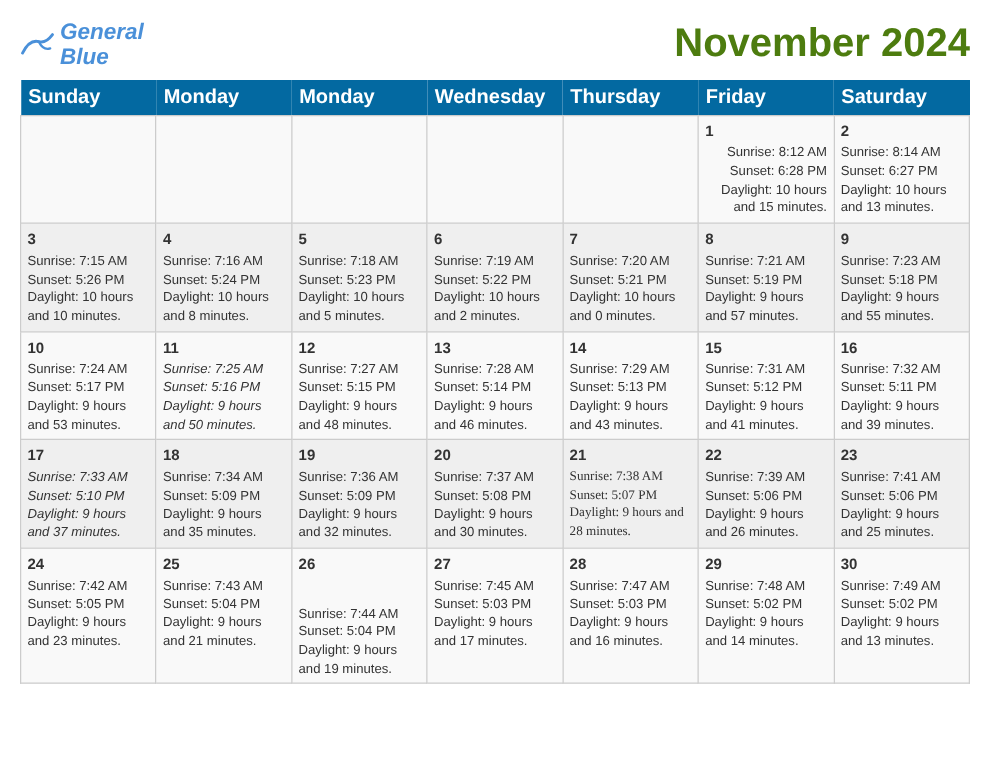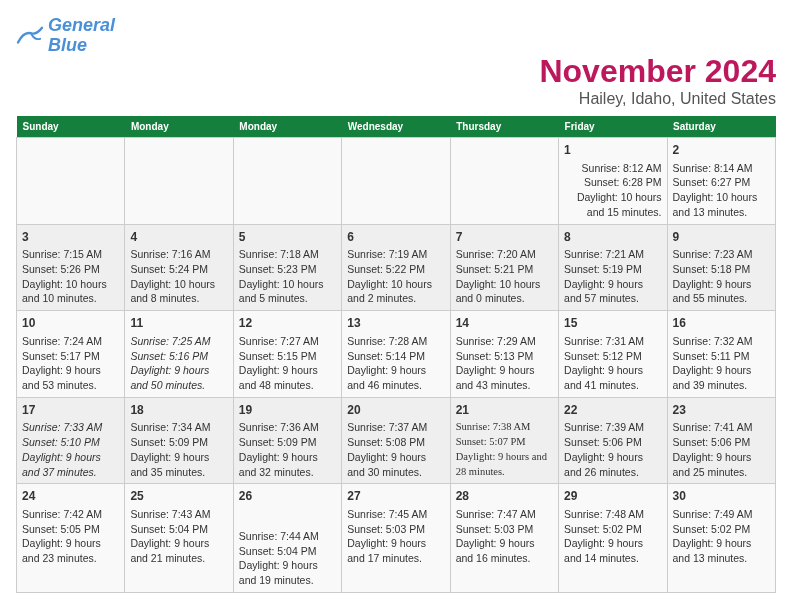--- a/index.html
+++ b/index.html
@@ -30,39 +30,38 @@
     }
     .logo-text span { color: #4a90d9; }
     .logo-bird {
       width: 28px;
       height: 24px;
     }
     .title-block { text-align: right; }
     .title-block h1 {
       font-size: 32px;
       font-weight: bold;
-      color: #be185d;
-      margin-top: 37px;
+      color: #4d7c0f;
     }
     .title-block h2 {
       font-size: 16px;
       font-weight: normal;
       color: #555;
     }
     table {
       width: 100%;
       border-collapse: collapse;
       font-size: 11px;
     }
     thead tr th {
-      background: #15803d;
+      background: #0369a1;
       color: #fff;
       text-align: left;
       padding: 5px 6px;
-      font-size: 10px;
+      font-size: 16px;
       font-weight: bold;
     }
     tbody tr td {
       border: 1px solid #ccc;
       vertical-align: top;
       padding: 4px 5px;
       width: calc(100% / 7);
       min-height: 80px;
       color: #333;
       line-height: 1.4;
@@ -90,21 +89,20 @@
       <path d="M2 20 Q8 8 16 10 Q22 12 28 4" stroke="#4a90d9" stroke-width="2.5" fill="none" stroke-linecap="round"></path>
       <path d="M16 10 Q20 18 26 16" stroke="#4a90d9" stroke-width="2" fill="none" stroke-linecap="round"></path>
     </svg>
     <div class="logo-text">
       <div><span>General</span></div>
       <div><span>Blue</span></div>
     </div>
   </div>
   <div class="title-block">
     <h1>November 2024</h1>
-    <h2>Hailey, Idaho, United States</h2>
   </div>
 </div>
 
 <table>
   <thead>
     <tr>
     <th>Sunday</th>
         <th>Monday</th>
         <th>Monday</th>
         <th>Wednesday</th>

